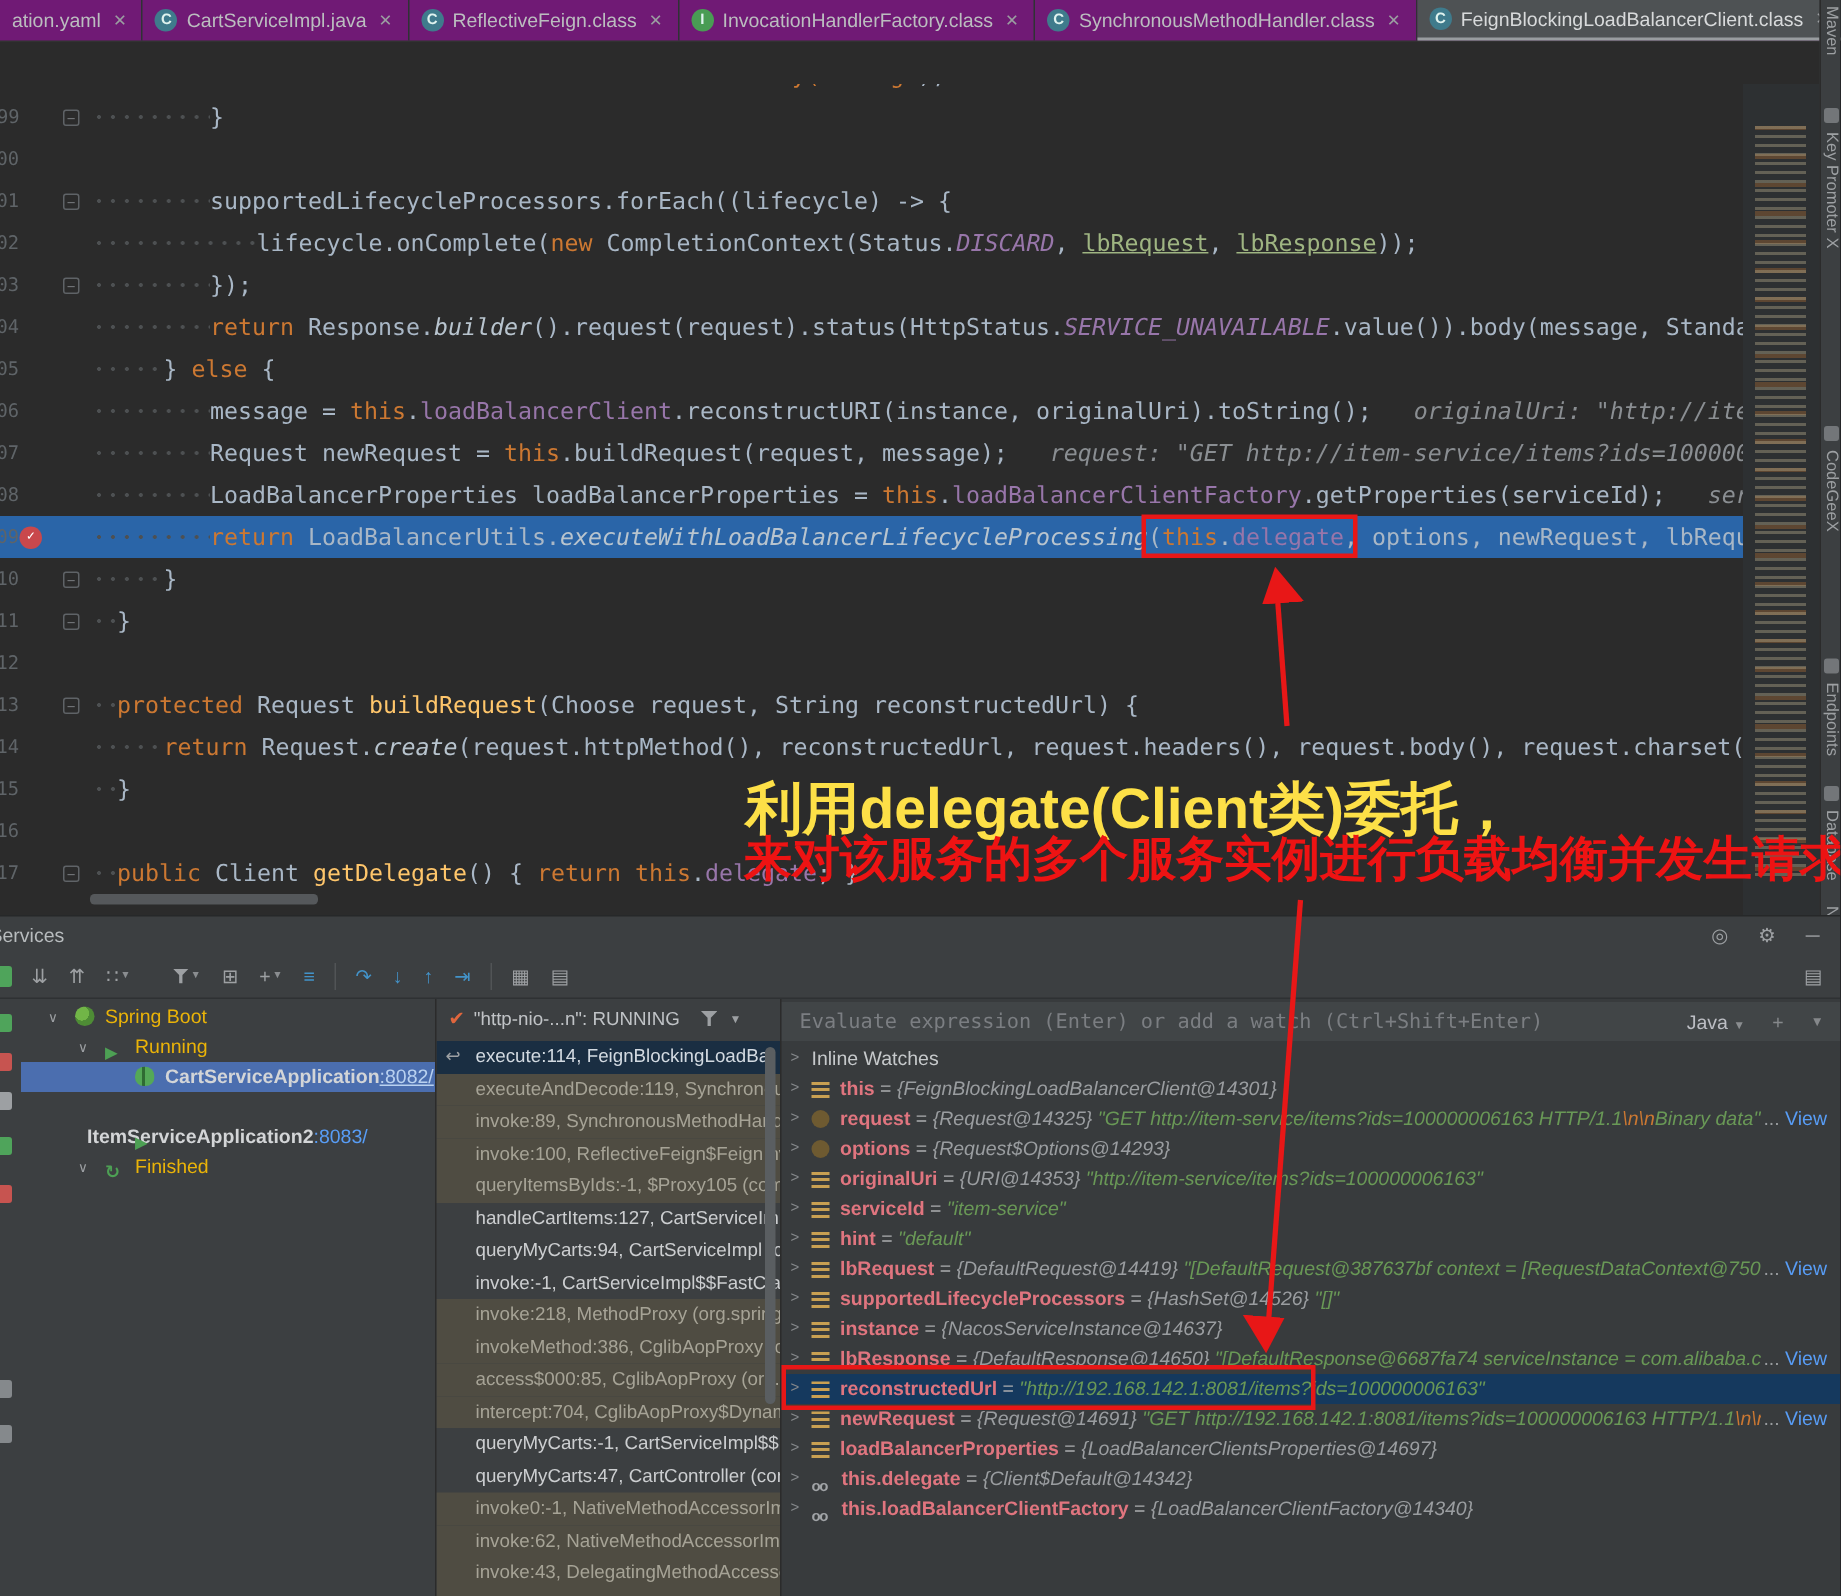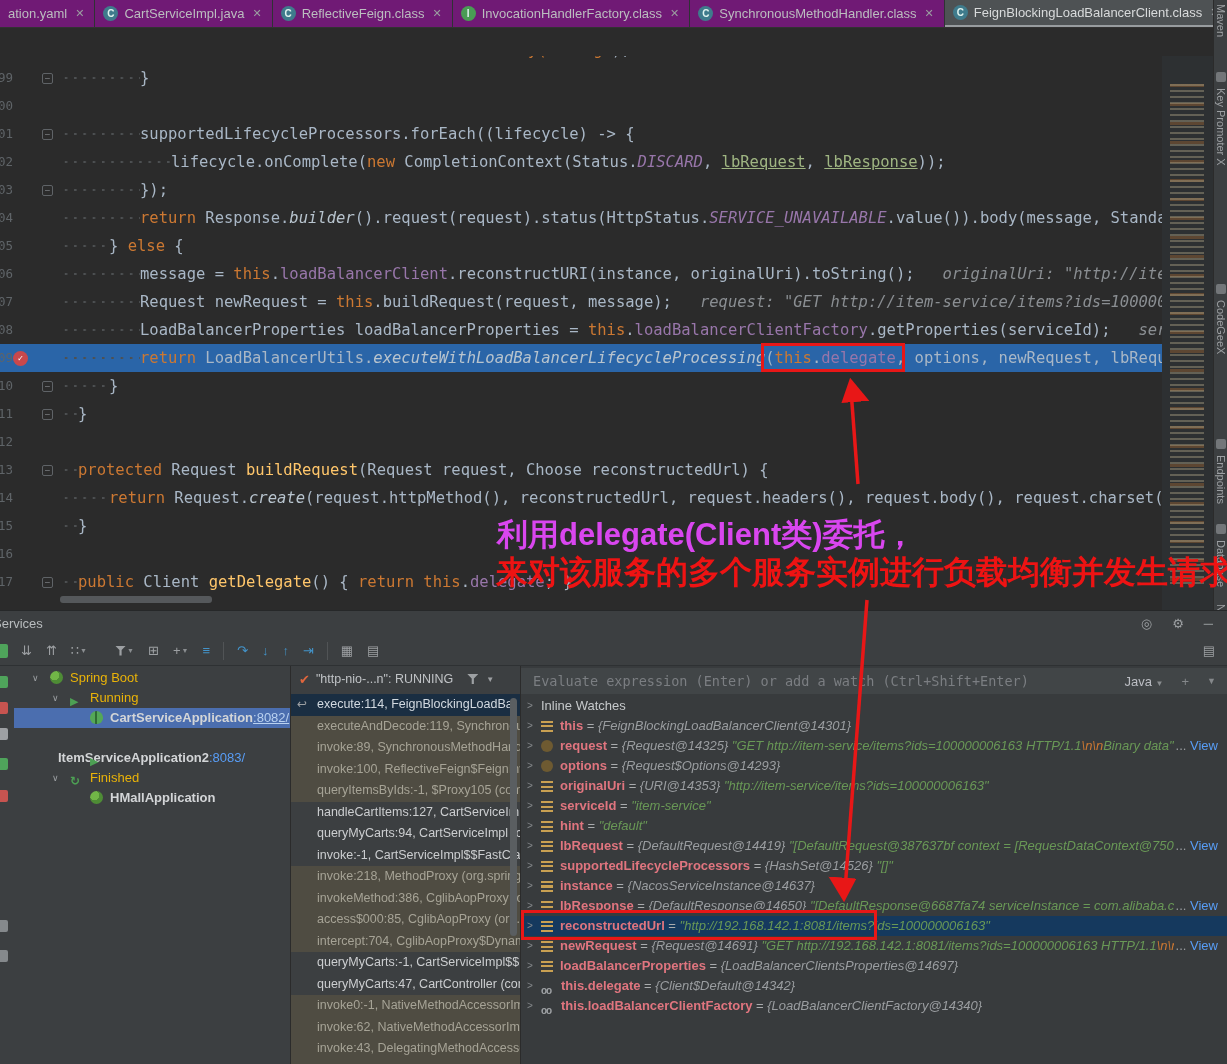--- a/index.html
+++ b/index.html
@@ -117,21 +117,21 @@
   .wico.watch::before{content:"oo";color:#a0a3a6;font-weight:bold;font-size:10px;line-height:12px;letter-spacing:-1px;}
   .wname{color:#e0757f;font-weight:bold;flex:none;}
   .weq{color:#a9abad;flex:none;white-space:pre;}
   .wval{overflow:hidden;white-space:nowrap;flex:1 1 auto;min-width:0;font-style:italic;}
   .w-ref{color:#9a9da0;} .w-str{color:#699856;} .w-esc{color:#cc7832;}
   .wview{flex:none;padding:0 10px 0 2px;}
   .wview .dots3{color:#9a9da0;} .wview .v{color:#589df6;}
   .wgroup{color:#c6c9cb;}
   
   #annot-svg{position:absolute;left:0;top:0;width:1227px;height:1064px;pointer-events:none;z-index:50;}
-  #cn1{position:absolute;left:497px;top:514px;font-size:31px;font-weight:900;color:#d946ef;z-index:51;
+  #cn1{position:absolute;left:497px;top:514px;font-size:38px;font-weight:900;color:#fde047;z-index:51;
        font-family:"Liberation Sans","DejaVu Sans",sans-serif;}
   #cn2{position:absolute;left:496px;top:551px;font-size:32px;font-weight:900;color:#ee1313;z-index:51;white-space:nowrap;}
   #redbox2{position:absolute;left:521px;top:910px;width:356px;height:30px;border:3px solid #e81717;
            box-sizing:border-box;z-index:52;}
 </style>
 </head>
 <body>
 
 <div id="app">
 
@@ -181,21 +181,21 @@
       <div class="codeline" style="top: 120px;"><span class="dots" style="left: 62px; width: 78px;"></span><span class="codetext" style="left: 140px;"><span class="c-pln">});</span></span><span class="gnum">103</span></div>
       <div class="codeline" style="top: 148px;"><span class="dots" style="left: 62px; width: 78px;"></span><span class="codetext" style="left: 140px;"><span class="c-kw">return</span><span class="c-pln"> Response.</span><span class="c-sm">builder</span><span class="c-pln">().request(request).status(HttpStatus.</span><span class="c-stat">SERVICE_UNAVAILABLE</span><span class="c-pln">.value()).body(message, StandardCharsets.UTF_8).build();</span></span><span class="gnum">104</span></div>
       <div class="codeline" style="top: 176px;"><span class="dots" style="left: 62px; width: 47px;"></span><span class="codetext" style="left: 109px;"><span class="c-pln">} </span><span class="c-kw">else</span><span class="c-pln"> {</span></span><span class="gnum">105</span></div>
       <div class="codeline" style="top: 204px;"><span class="dots" style="left: 62px; width: 78px;"></span><span class="codetext" style="left: 140px;"><span class="c-pln">message = </span><span class="c-kw">this</span><span class="c-pln">.</span><span class="c-fld">loadBalancerClient</span><span class="c-pln">.reconstructURI(instance, originalUri).toString();</span><span class="c-hint">   originalUri: "http://item-service/items?ids=100"</span></span><span class="gnum">106</span></div>
       <div class="codeline" style="top: 232px;"><span class="dots" style="left: 62px; width: 78px;"></span><span class="codetext" style="left: 140px;"><span class="c-pln">Request newRequest = </span><span class="c-kw">this</span><span class="c-pln">.buildRequest(request, message);</span><span class="c-hint">   request: "GET http://item-service/items?ids=100000006163 HTTP"</span></span><span class="gnum">107</span></div>
       <div class="codeline" style="top: 260px;"><span class="dots" style="left: 62px; width: 78px;"></span><span class="codetext" style="left: 140px;"><span class="c-pln">LoadBalancerProperties loadBalancerProperties = </span><span class="c-kw">this</span><span class="c-pln">.</span><span class="c-fld">loadBalancerClientFactory</span><span class="c-pln">.getProperties(serviceId);</span><span class="c-hint">   serviceId: "item-service"</span></span><span class="gnum">108</span></div>
       <div class="codeline" style="top: 288px;"><span class="dots" style="left: 62px; width: 78px;"></span><span class="codetext" style="left: 140px;"><span class="c-kw">return</span><span class="c-pln"> LoadBalancerUtils.</span><span class="c-sm">executeWithLoadBalancerLifecycleProcessing</span><span class="c-pln">(</span><span class="c-kw">this</span><span class="c-pln">.</span><span class="c-fld">delegate</span><span class="c-pln">, options, newRequest, lbRequest, supportedLifecycleProcessors);</span></span><span class="gnum">109</span></div>
       <div class="codeline" style="top: 316px;"><span class="dots" style="left: 62px; width: 47px;"></span><span class="codetext" style="left: 109px;"><span class="c-pln">}</span></span><span class="gnum">110</span></div>
       <div class="codeline" style="top: 344px;"><span class="dots" style="left: 62px; width: 16px;"></span><span class="codetext" style="left: 78px;"><span class="c-pln">}</span></span><span class="gnum">111</span></div>
       <div class="codeline" style="top: 372px;"><span class="codetext" style="left: 78px;"></span><span class="gnum">112</span></div>
-      <div class="codeline" style="top: 400px;"><span class="dots" style="left: 62px; width: 16px;"></span><span class="codetext" style="left: 78px;"><span class="c-kw">protected</span><span class="c-pln"> Request </span><span class="c-mth">buildRequest</span><span class="c-pln">(Request request, Choose reconstructedUrl) {</span></span><span class="gnum">113</span></div>
+      <div class="codeline" style="top: 400px;"><span class="dots" style="left: 62px; width: 16px;"></span><span class="codetext" style="left: 78px;"><span class="c-kw">protected</span><span class="c-pln"> Request </span><span class="c-mth">buildRequest</span><span class="c-pln">(Choose request, String reconstructedUrl) {</span></span><span class="gnum">113</span></div>
       <div class="codeline" style="top: 428px;"><span class="dots" style="left: 62px; width: 47px;"></span><span class="codetext" style="left: 109px;"><span class="c-kw">return</span><span class="c-pln"> Request.</span><span class="c-sm">create</span><span class="c-pln">(request.httpMethod(), reconstructedUrl, request.headers(), request.body(), request.charset(), request.requestTemplate());</span></span><span class="gnum">114</span></div>
       <div class="codeline" style="top: 456px;"><span class="dots" style="left: 62px; width: 16px;"></span><span class="codetext" style="left: 78px;"><span class="c-pln">}</span></span><span class="gnum">115</span></div>
       <div class="codeline" style="top: 484px;"><span class="codetext" style="left: 78px;"></span><span class="gnum">116</span></div>
       <div class="codeline" style="top: 512px;"><span class="dots" style="left: 62px; width: 16px;"></span><span class="codetext" style="left: 78px;"><span class="c-kw">public</span><span class="c-pln"> Client </span><span class="c-mth">getDelegate</span><span class="c-pln">() { </span><span class="c-kw">return</span><span class="c-pln"> </span><span class="c-kw">this</span><span class="c-pln">.</span><span class="c-fld">delegate</span><span class="c-pln">; }</span></span><span class="gnum">117</span></div>
       <div class="fold" style="top: 17px;">–</div>
       <div class="fold" style="top: 73px;">–</div>
       <div class="fold" style="top: 129px;">–</div>
       <div class="fold" style="top: 325px;">–</div>
       <div class="fold" style="top: 353px;">–</div>
       <div class="fold" style="top: 409px;">–</div>
@@ -257,21 +257,20 @@
     <span style="margin-left:auto;padding-right:12px;" class="tb-ic">▤</span>
   </div>
 
   <div id="svc-body"></div>
   <div id="tree">
       <div class="trow" style="top: 2px;"><span class="chev" style="left: 18px;">∨</span><span class="tico spring" style="left: 36px;"></span><span class="dim" style="margin-left: 56px; display: inline-block;">Spring Boot </span></div>
       <div class="trow" style="top: 22px;"><span class="chev" style="left: 38px;">∨</span><span class="tico run" style="left: 56px;"></span><span class="dim" style="margin-left: 76px; display: inline-block;">Running </span></div>
       <div class="trow sel" style="top: 42px;"><span class="tico debug" style="left: 76px;"></span><span class="lbl" style="margin-left: 96px; display: inline-block;">CartServiceApplication </span><span class="port">:8082/</span></div>
       <div class="trow" style="top: 82px;"><span class="tico run" style="left: 76px;"></span><span class="lbl" style="margin-left: 44px; display: inline-block;">ItemServiceApplication2 </span><span class="port">:8083/</span></div>
       <div class="trow" style="top: 102px;"><span class="chev" style="left: 38px;">∨</span><span class="tico rerun" style="left: 56px;"></span><span class="dim" style="margin-left: 76px; display: inline-block;">Finished </span></div>
-      <div class="trow" style="top: 122px;"><span class="tico spring" style="left: 76px;"></span><span class="lbl" style="margin-left: 96px; display: inline-block;">HMallApplication </span></div>
     </div>
   <div id="frames">
     <div id="frames-header">
       <span class="check">✔</span>
       <span>"http-nio-...n": RUNNING</span>
       <span class="funnel"></span>
       <span style="font-size:8px;color:#9da0a3;margin-left:8px;">▼</span>
     </div>
     <div id="frames-rows">
         <div class="frow sel" style="top: 28px;"><span class="ficon">↩</span>execute:114, FeignBlockingLoadBal</div>

